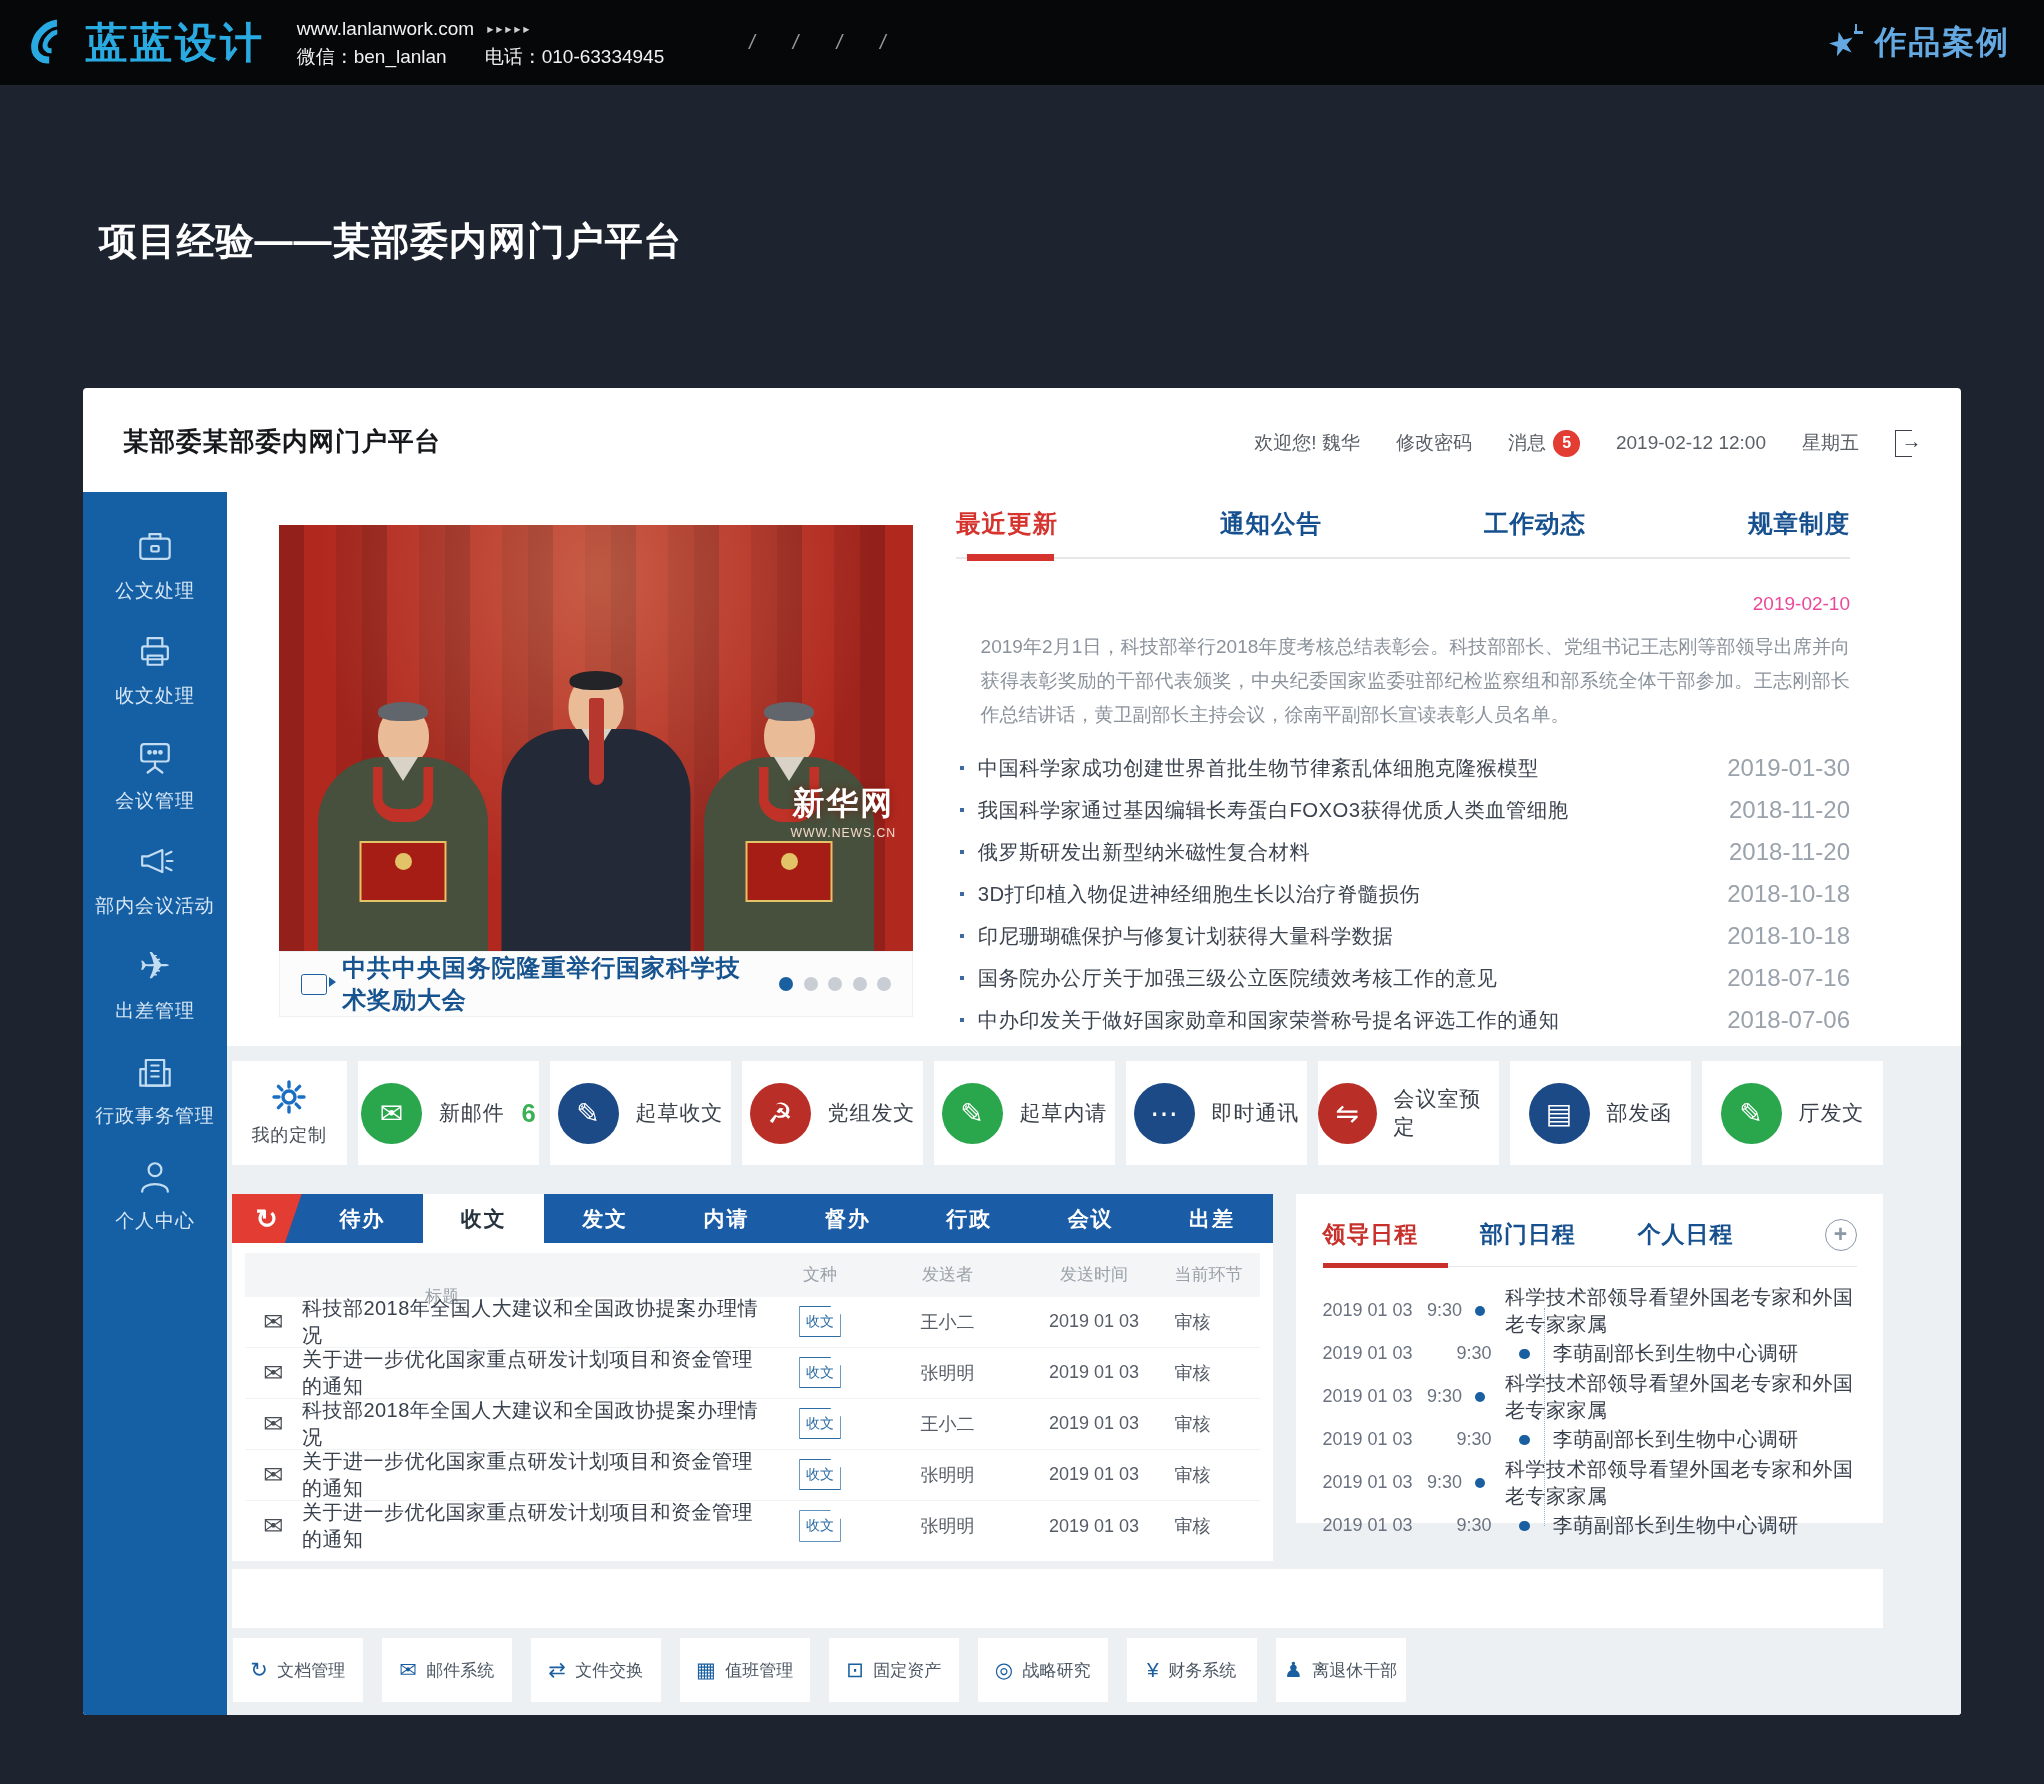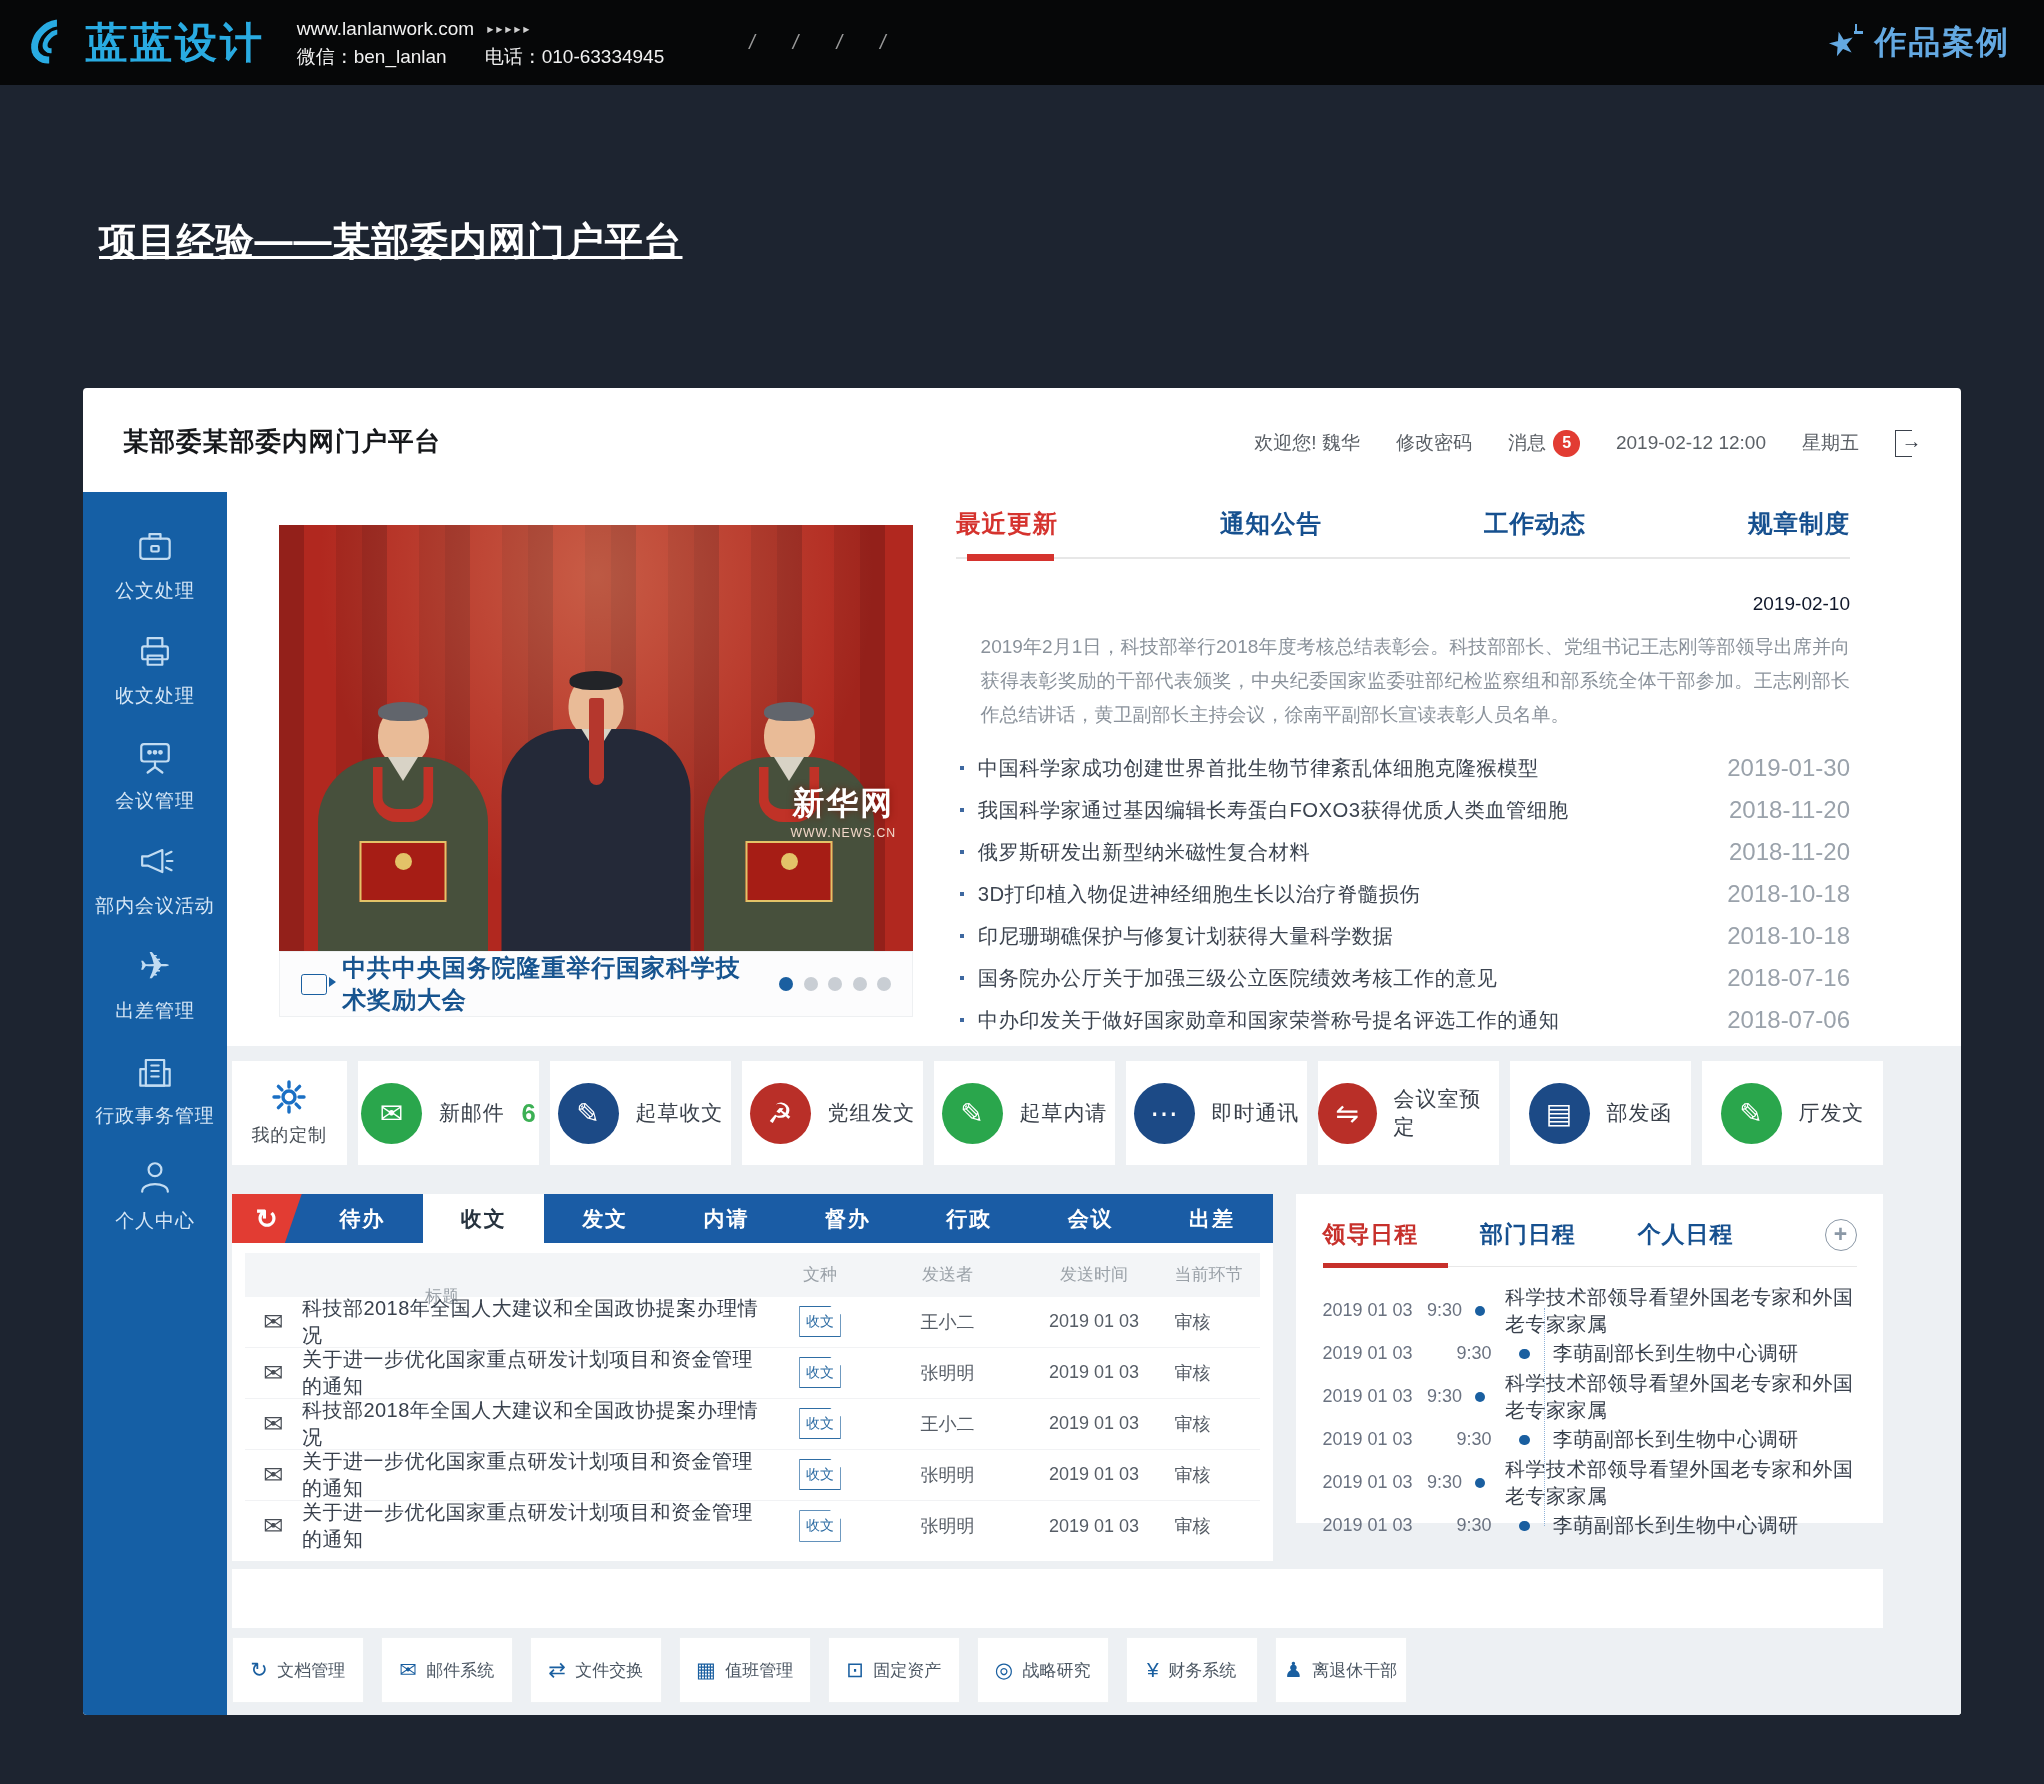--- a/index.html
+++ b/index.html
@@ -21,21 +21,21 @@
   .topnav{margin-left:66px;display:flex;align-items:center;font-style:italic;color:#ededed;font-size:20px;}
   .topnav-item+.topnav-item::before{content:"/";margin:0 19px;color:#9a9a9a;}
   .portfolio{margin-left:auto;display:flex;align-items:center;gap:11.4px;color:#64a9e2;font-size:32px;font-weight:bold;letter-spacing:1.9px;}
   .wand-icon{position:relative;width:38px;height:38px;}
   .wand-icon .star{position:absolute;left:3.8px;top:3.8px;color:#64a9e2;font-size:28px;transform:rotate(-14deg);}
   .wand-icon .spark1,.wand-icon .spark2{position:absolute;background:#64a9e2;}
   .wand-icon .spark1{width:2.8px;height:9.5px;right:5.7px;top:0;}
   .wand-icon .spark2{width:9.5px;height:2.8px;right:0;top:7.6px;}
 
   
-  .page-title{position:absolute;left:99px;top:216px;color:#fff;font-size:38px;font-weight:bold;letter-spacing:0.9px;text-decoration:underline;}
+  .page-title{position:absolute;left:99px;top:216px;color:#fff;font-size:38px;font-weight:bold;letter-spacing:0.9px;}
 
   
   .portal-card{position:absolute;left:83px;top:388px;width:1878px;height:1327px;background:#fff;border-radius:3.8px;}
   .portal-header{position:absolute;left:0;top:0;right:0;height:104px;}
   .portal-title{position:absolute;left:40px;top:36px;font-size:25.6px;font-weight:bold;color:#16181b;letter-spacing:0.9px;}
   .userbar{position:absolute;right:38px;top:42px;display:flex;align-items:center;gap:36px;color:#5b6066;font-size:19px;}
   .msg-wrap{display:flex;align-items:center;gap:7.6px;}
   .msg-badge{display:inline-flex;align-items:center;justify-content:center;width:26.5px;height:26.5px;border-radius:50%;background:#e23c33;color:#fff;font-size:16px;font-weight:bold;}
   .logout-icon{position:relative;width:28px;height:26.5px;}
   .logout-icon .bracket{position:absolute;left:0;top:0;width:17px;height:26.5px;border:1.9px solid #3a414b;border-right:none;}
@@ -84,21 +84,21 @@
   
   .news-panel{position:absolute;left:729px;top:15px;width:894px;}
   .news-tabs{display:flex;justify-content:space-between;align-items:center;font-size:24.6px;font-weight:bold;color:#16508f;}
   .news-tab{cursor:pointer;letter-spacing:0.9px;}
   .news-tab.active{color:#d5332e;}
   .tab-rule{position:relative;margin-top:17px;height:1.9px;background:#e7e7e7;}
   .tab-rule::before{content:'';position:absolute;left:11.4px;top:-2.8px;width:87px;height:6.6px;background:#d5332e;}
   .headline-row{margin-top:34px;display:flex;align-items:baseline;}
   .headline-title{color:#cf3a30;font-size:27.4px;letter-spacing:0.9px;cursor:pointer;}
   .headline-title::before{content:'·';margin-right:11.4px;color:#cf3a30;}
-  .headline-date{margin-left:auto;color:#0f172a;font-size:19px;}
+  .headline-date{margin-left:auto;color:#ec4899;font-size:19px;}
   .summary{margin-top:15px;padding-left:24.6px;color:#8a929b;font-size:19px;line-height:34px;text-align:justify;}
   .news-list{margin-top:15px;}
   .news-item{display:flex;align-items:center;height:42px;cursor:pointer;}
   .news-bullet{width:4.7px;height:4.7px;background:#3e68a0;margin:0 13.2px 0 3.8px;}
   .news-title{color:#3c4450;font-size:20.3px;letter-spacing:0.5px;}
   .news-date{margin-left:auto;color:#9aa2ab;font-size:24px;}
 
   
   .shortcuts{position:absolute;left:4.7px;top:569px;width:1651px;height:104px;display:flex;gap:11.4px;}
   .shortcut-first{width:115px;background:#fff;display:flex;flex-direction:column;align-items:center;justify-content:center;gap:7.6px;cursor:pointer;}

